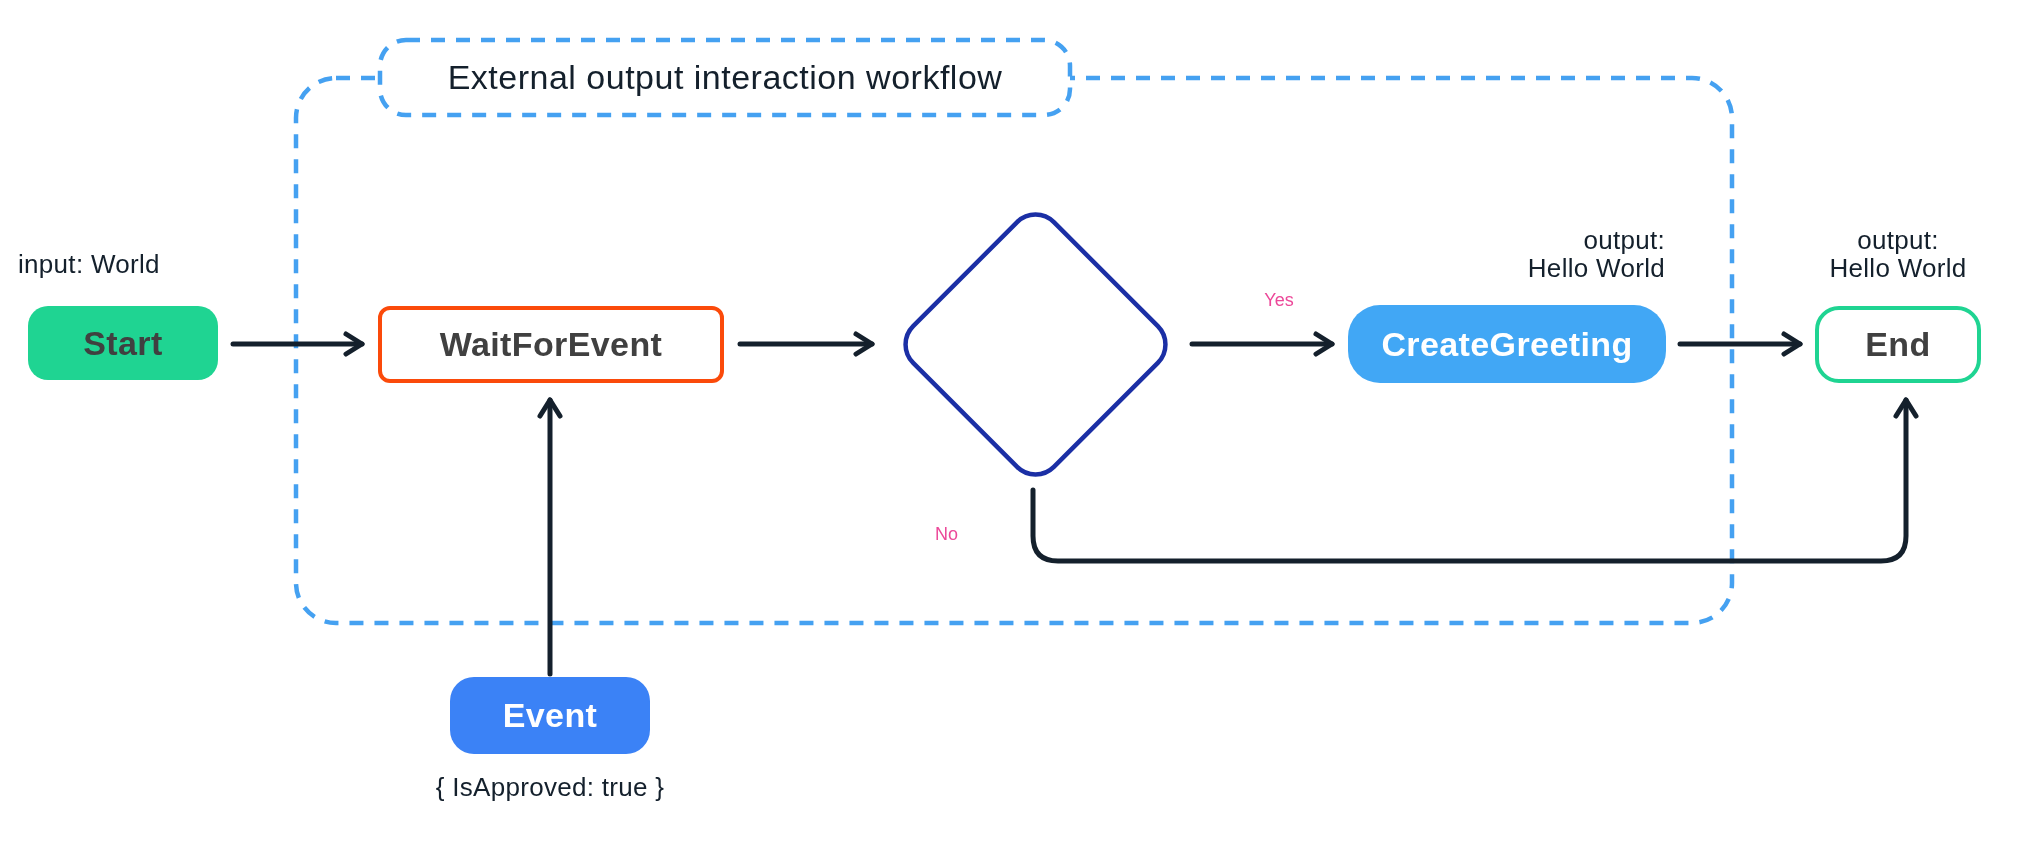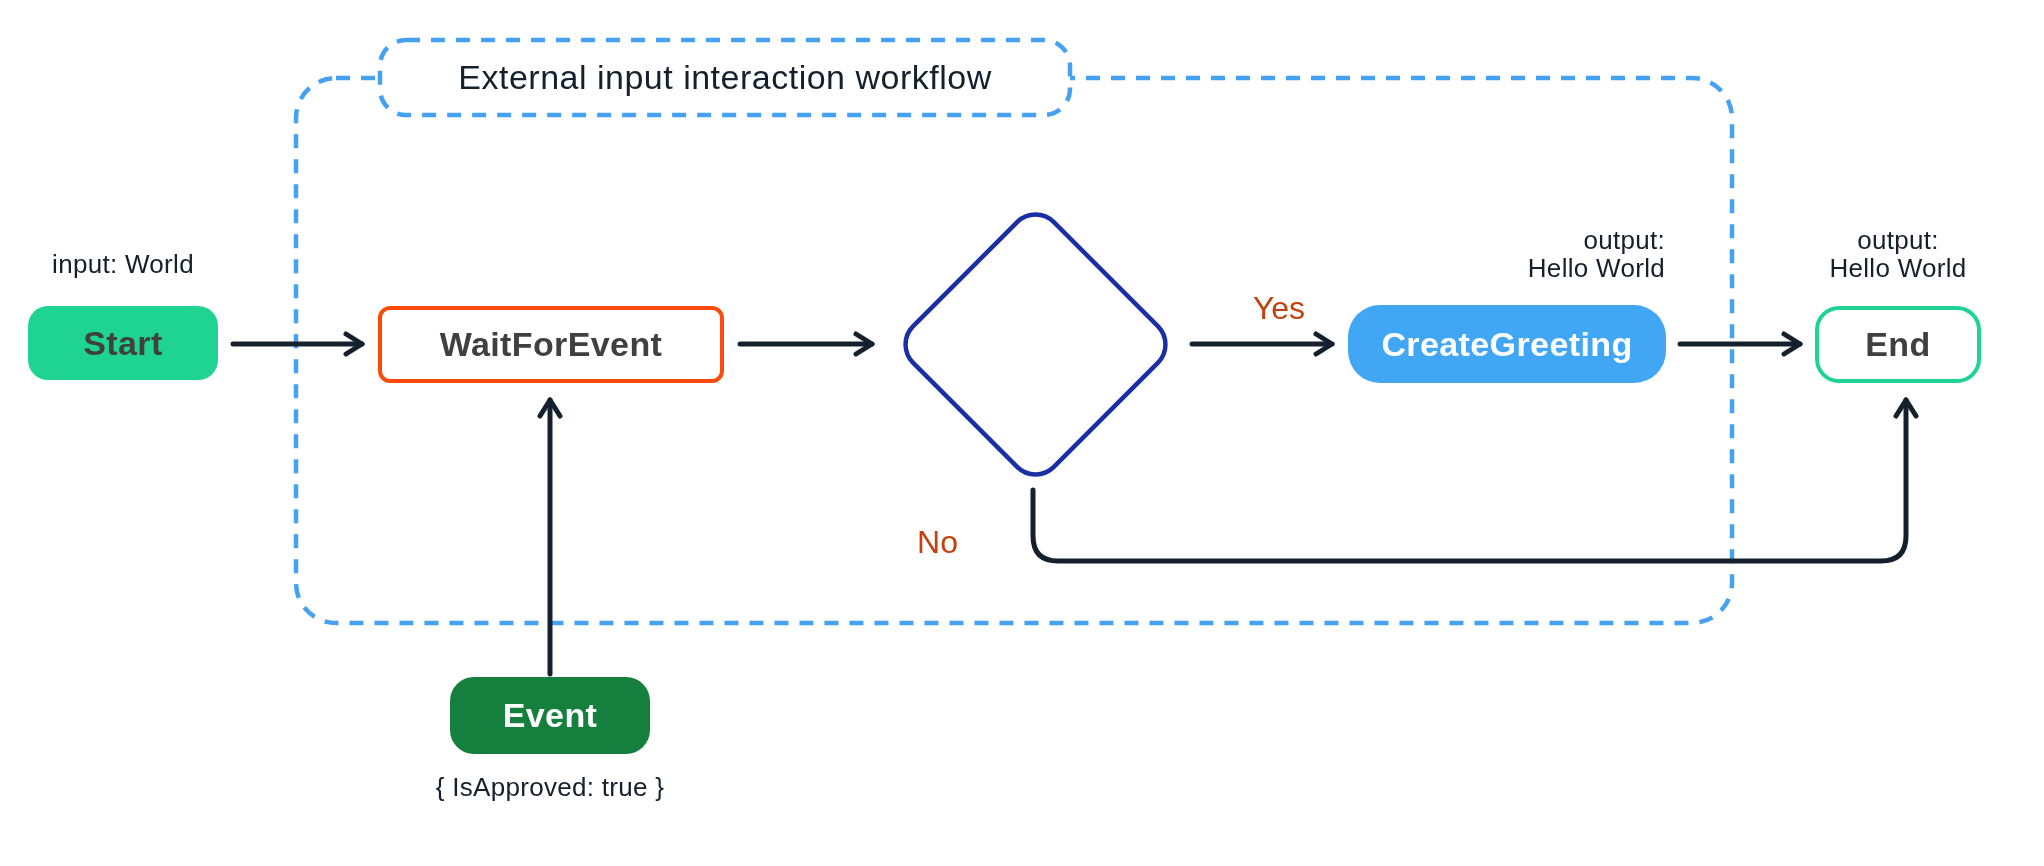--- a/index.html
+++ b/index.html
@@ -35,21 +35,21 @@
   .node-create{
     left:1348px; top:305px; width:318px; height:78px;
     background:#41A7F5; border-radius:32px; color:#ffffff;
   }
   .node-end{
     left:1815px; top:306px; width:166px; height:77px;
     background:#ffffff; border:4.5px solid #1FD492; border-radius:24px;
   }
   .node-event{
     left:450px; top:677px; width:200px; height:77px;
-    background:#15803d; border-radius:24px; color:#ffffff;
+    background:#3b82f6; border-radius:24px; color:#ffffff;
   }
   .diamond-label{
     position:absolute; left:895px; top:326px; width:282px;
     text-align:center; font-size:34px; font-weight:600;
     letter-spacing:0.4px; color:#14202C; z-index:2;
   }
   .title-label{
     position:absolute; left:380px; top:40px; width:690px; height:75px;
     display:flex; align-items:center; justify-content:center;
     font-size:34px; font-weight:500; letter-spacing:0.5px;
@@ -57,29 +57,29 @@
   }
   .annot{
     position:absolute;
     font-size:26px;
     font-weight:400;
     letter-spacing:0.3px;
     color:#14202C;
     line-height:28px;
     z-index:2;
   }
-  .annot-input{left:18px; top:250px; width:210px; text-align:center;}
+  .annot-input{left:18px; top:250px; width:210px; }
   .annot-create-output{left:1440px; top:226px; width:225px; text-align:right;}
   .annot-end-output{left:1800px; top:226px; width:196px; text-align:center;}
   .annot-event{left:390px; top:773px; width:320px; text-align:center;}
   .edge-label{
     position:absolute;
-    font-size:32px;
+    font-size:18px;
     font-weight:400;
-    color:#c2410c;
+    color:#ec4899;
     z-index:2;
   }
   .label-yes{left:1234px; top:290px; width:90px; text-align:center;}
   .label-no{left:902px; top:524px; width:56px; text-align:right;}
 </style>
 </head>
 <body>
 
 <div id="canvas">
 
@@ -97,21 +97,21 @@
     <rect x="936" y="245" width="199" height="199" rx="26" transform="rotate(45 1035.5 344.5)" fill="#ffffff" stroke="#1B2FA5" stroke-width="4.5"></rect>
 
     <path d="M233 344 H362" fill="none" stroke="#14202C" stroke-width="5" stroke-linecap="round" marker-end="url(#arrow)"></path>
     <path d="M740 344 H872" fill="none" stroke="#14202C" stroke-width="5" stroke-linecap="round" marker-end="url(#arrow)"></path>
     <path d="M1192 344 H1332" fill="none" stroke="#14202C" stroke-width="5" stroke-linecap="round" marker-end="url(#arrow)"></path>
     <path d="M1680 344 H1800" fill="none" stroke="#14202C" stroke-width="5" stroke-linecap="round" marker-end="url(#arrow)"></path>
     <path d="M550 674 V400" fill="none" stroke="#14202C" stroke-width="5" stroke-linecap="round" marker-end="url(#arrow)"></path>
     <path d="M1033 490 V536 Q1033 561 1058 561 H1881 Q1906 561 1906 536 V400" fill="none" stroke="#14202C" stroke-width="5" stroke-linecap="round" marker-end="url(#arrow)"></path>
   </svg>
 
-  <div class="title-label">External input interaction workflow</div>
+  <div class="title-label">External output interaction workflow</div>
 
   <div class="node node-start">Start</div>
 
   <div class="node node-wait">WaitForEvent</div>
 
 
   <div class="node node-create">CreateGreeting</div>
 
   <div class="node node-end">End</div>
 

